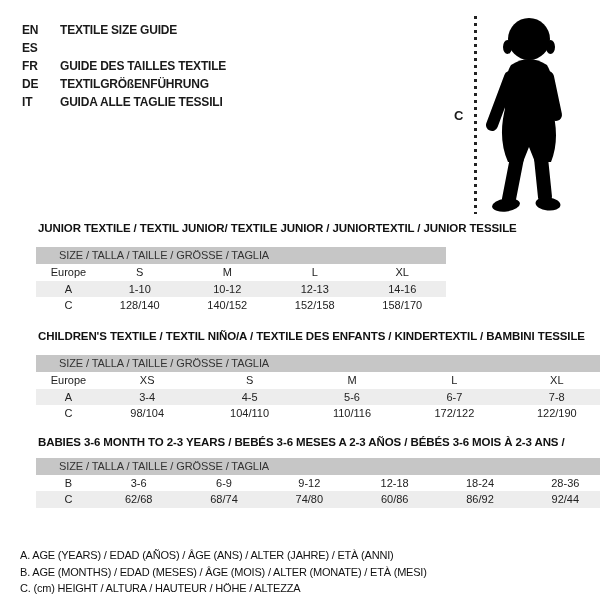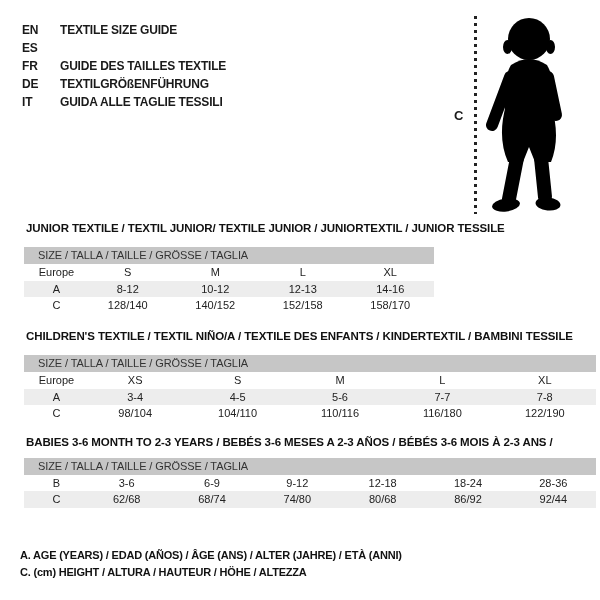--- a/index.html
+++ b/index.html
@@ -14,39 +14,39 @@
   .lang-row .code{width:38px;flex:0 0 38px;}
   
   .figure{position:absolute;left:440px;top:0;width:160px;height:215px;}
   .dotline{
     position:absolute;left:34px;top:8px;width:3px;height:198px;
     background:repeating-linear-gradient(to bottom,#222 0 3px,transparent 3px 7px);
   }
   .c-label{position:absolute;left:14px;top:100px;font-size:13px;font-weight:700;}
   .baby{position:absolute;left:42px;top:7px;}
   
-  .tbl-section{position:absolute;left:24px;}
+  .tbl-section{position:absolute;left:36px;}
   .tbl-title{font-size:11.5px;font-weight:700;letter-spacing:-0.1px;color:#111;padding-left:2px;margin-bottom:12px;line-height:13px;}
   .tbl-title.two{margin-bottom:7px;line-height:16.5px;}
   .bar{
     height:17px;line-height:17px;background:#c6c6c6;color:#333;
-    font-size:11px;padding-left:14px;letter-spacing:-0.1px;
+    font-size:11px;padding-left:23px;letter-spacing:-0.1px;
   }
   .row{display:grid;height:16.5px;align-items:center;font-size:11px;color:#222;}
   .row.shaded{background:#ededed;}
   .row .lbl{padding-left:5px;text-align:center;}
   .row .cell{text-align:center;}
   .w1{width:410px;}
   .w2{width:572px;}
   .cols4{grid-template-columns:60px repeat(4,1fr);}
   .cols5{grid-template-columns:60px repeat(5,1fr);}
   .cols6{grid-template-columns:60px repeat(6,1fr);}
   
   .notes{position:absolute;left:20px;top:539px;}
-  .note-line{font-size:11px;font-weight:700;line-height:16.5px;letter-spacing:-0.2px;color:#111;}
+  .note-line{font-size:11px;font-weight:400;line-height:16.5px;letter-spacing:-0.2px;color:#111;}
 </style>
 </head>
 <body>
 
 <div class="canvas">
 
   <div class="lang-block">
     <div class="lang-row">
       <span class="code">EN</span>
       <span class="ltitle">TEXTILE SIZE GUIDE</span>
@@ -94,21 +94,21 @@
       <div class="bar">SIZE / TALLA / TAILLE / GRÖSSE / TAGLIA</div>
       <div class="row cols4">
         <div class="lbl">Europe</div>
         <div class="cell">S</div>
         <div class="cell">M</div>
         <div class="cell">L</div>
         <div class="cell">XL</div>
       </div>
       <div class="row cols4 shaded">
         <div class="lbl">A</div>
-        <div class="cell">8-12</div>
+        <div class="cell">1-10</div>
         <div class="cell">10-12</div>
         <div class="cell">12-13</div>
         <div class="cell">14-16</div>
       </div>
       <div class="row cols4">
         <div class="lbl">C</div>
         <div class="cell">128/140</div>
         <div class="cell">140/152</div>
         <div class="cell">152/158</div>
         <div class="cell">158/170</div>
@@ -126,29 +126,29 @@
         <div class="cell">S</div>
         <div class="cell">M</div>
         <div class="cell">L</div>
         <div class="cell">XL</div>
       </div>
       <div class="row cols5 shaded">
         <div class="lbl">A</div>
         <div class="cell">3-4</div>
         <div class="cell">4-5</div>
         <div class="cell">5-6</div>
-        <div class="cell">7-7</div>
+        <div class="cell">6-7</div>
         <div class="cell">7-8</div>
       </div>
       <div class="row cols5">
         <div class="lbl">C</div>
         <div class="cell">98/104</div>
         <div class="cell">104/110</div>
         <div class="cell">110/116</div>
-        <div class="cell">116/180</div>
+        <div class="cell">172/122</div>
         <div class="cell">122/190</div>
       </div>
     </div>
   </div>
 
   <div class="tbl-section" style="top:426px;">
     <div class="tbl-title two">
       <div>BABIES 3-6 MONTH TO 2-3 YEARS / BEBÉS 3-6 MESES A 2-3 AÑOS / BÉBÉS 3-6 MOIS À 2-3 ANS /</div>
     </div>
     <div class="w2">
@@ -160,25 +160,26 @@
         <div class="cell">9-12</div>
         <div class="cell">12-18</div>
         <div class="cell">18-24</div>
         <div class="cell">28-36</div>
       </div>
       <div class="row cols6 shaded">
         <div class="lbl">C</div>
         <div class="cell">62/68</div>
         <div class="cell">68/74</div>
         <div class="cell">74/80</div>
-        <div class="cell">80/68</div>
+        <div class="cell">60/86</div>
         <div class="cell">86/92</div>
         <div class="cell">92/44</div>
       </div>
     </div>
   </div>
 
   <div class="notes">
     <div class="note-line">A. AGE (YEARS) / EDAD (AÑOS) / ÂGE (ANS) / ALTER (JAHRE) / ETÀ (ANNI)</div>
+    <div class="note-line">B. AGE (MONTHS) / EDAD (MESES) / ÂGE (MOIS) / ALTER (MONATE) / ETÀ (MESI)</div>
     <div class="note-line">C. (cm) HEIGHT / ALTURA / HAUTEUR / HÖHE / ALTEZZA</div>
   </div>
 
 </div>
 
 </body></html>

